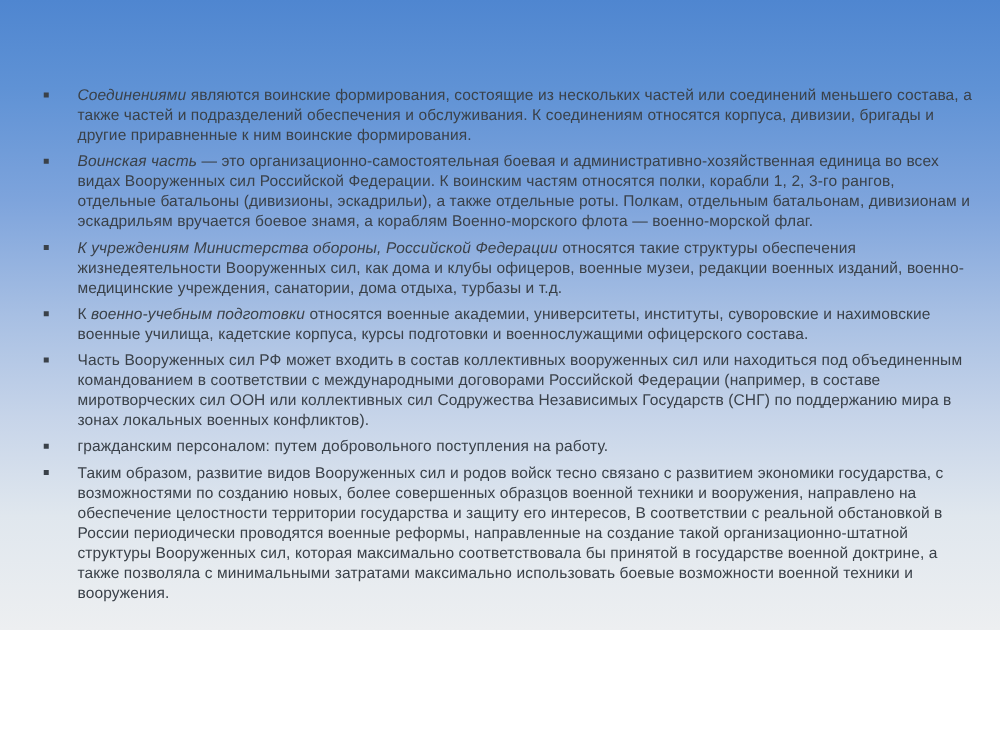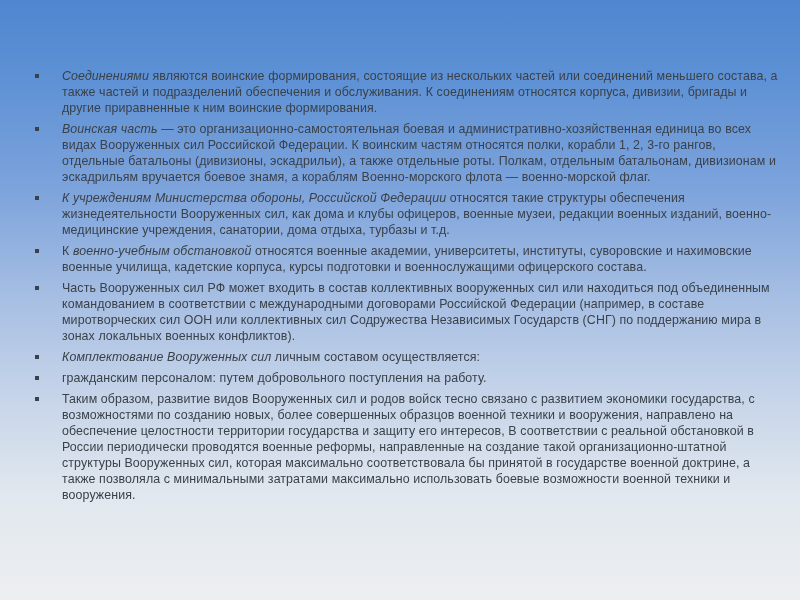--- a/index.html
+++ b/index.html
@@ -2,21 +2,21 @@
 <html lang="ru"><head>
 <meta charset="utf-8">
 <style>
   html, body {
     margin: 0;
     padding: 0;
   }
   .slide {
     position: relative;
     width: 800px;
-    height: 600px;
+    height: 504px;
     overflow: hidden;
     box-sizing: border-box;
     background: linear-gradient(180deg,
       #4f86d0 0%,
       #5f92d5 14%,
       #7ea4dc 32%,
       #a7bfe3 50%,
       #c6d4e9 66%,
       #e0e7ee 82%,
       #edeff1 100%);
@@ -72,29 +72,25 @@
         <li>
           <span class="marker"></span>
           <span class="txt"><span class="i">Воинская часть</span><span> — это организационно-самостоятельная боевая и административно-хозяйственная единица во всех видах Вооруженных сил Российской Федерации. К воинским частям относятся полки, корабли </span><span class="b">1, 2, 3-</span><span>го рангов, отдельные батальоны (дивизионы, эскадрильи), а также отдельные роты. Полкам, отдельным батальонам, дивизионам и эскадрильям вручается боевое знамя, а кораблям Военно-морского флота — военно-морской флаг.</span></span>
         </li>
         <li>
           <span class="marker"></span>
           <span class="txt"><span class="i">К учреждениям Министерства обороны, Российской Федерации</span><span> относятся такие структуры обеспечения жизнедеятельности Вооруженных сил, как дома и клубы офицеров, военные музеи, редакции военных изданий, военно-медицинские учреждения, санатории, дома отдыха, турбазы и т.д.</span></span>
         </li>
         <li>
           <span class="marker"></span>
-          <span class="txt"><span>К </span><span class="i">военно-учебным обстановкой</span><span> относятся военные академии, университеты, институты, суворовские и нахимовские военные училища, кадетские корпуса, курсы подготовки и военнослужащими офицерского состава.</span></span>
+          <span class="txt"><span>К </span><span class="i">военно-учебным подготовки</span><span> относятся военные академии, университеты, институты, суворовские и нахимовские военные училища, кадетские корпуса, курсы подготовки и военнослужащими офицерского состава.</span></span>
         </li>
         <li>
           <span class="marker"></span>
           <span class="txt"><span>Часть Вооруженных сил РФ может входить в состав коллективных вооруженных сил или находиться под объединенным командованием в соответствии с международными договорами Российской Федерации (например, в составе миротворческих сил ООН или коллективных сил Содружества Независимых Государств (СНГ) по поддержанию мира в зонах локальных военных конфликтов).</span></span>
-        </li>
-        <li>
-          <span class="marker"></span>
-          <span class="txt"><span class="i">Комплектование Вооруженных сил</span><span> личным составом осуществляется:</span></span>
         </li>
         <li>
           <span class="marker"></span>
           <span class="txt"><span>гражданским персоналом: путем добровольного поступления на работу.</span></span>
         </li>
         <li>
           <span class="marker"></span>
           <span class="txt"><span>Таким образом, развитие видов Вооруженных сил и родов войск тесно связано с развитием экономики государства, с возможностями по созданию новых, более совершенных образцов военной техники и вооружения, направлено на обеспечение целостности территории государства и защиту его интересов, В соответствии с реальной обстановкой в России периодически проводятся военные реформы, направленные на создание такой организационно-штатной структуры Вооруженных сил, которая максимально соответствовала бы принятой в государстве военной доктрине, а также позволяла с минимальными затратами максимально использовать боевые возможности военной техники и вооружения.</span></span>
         </li>
       </ul>

